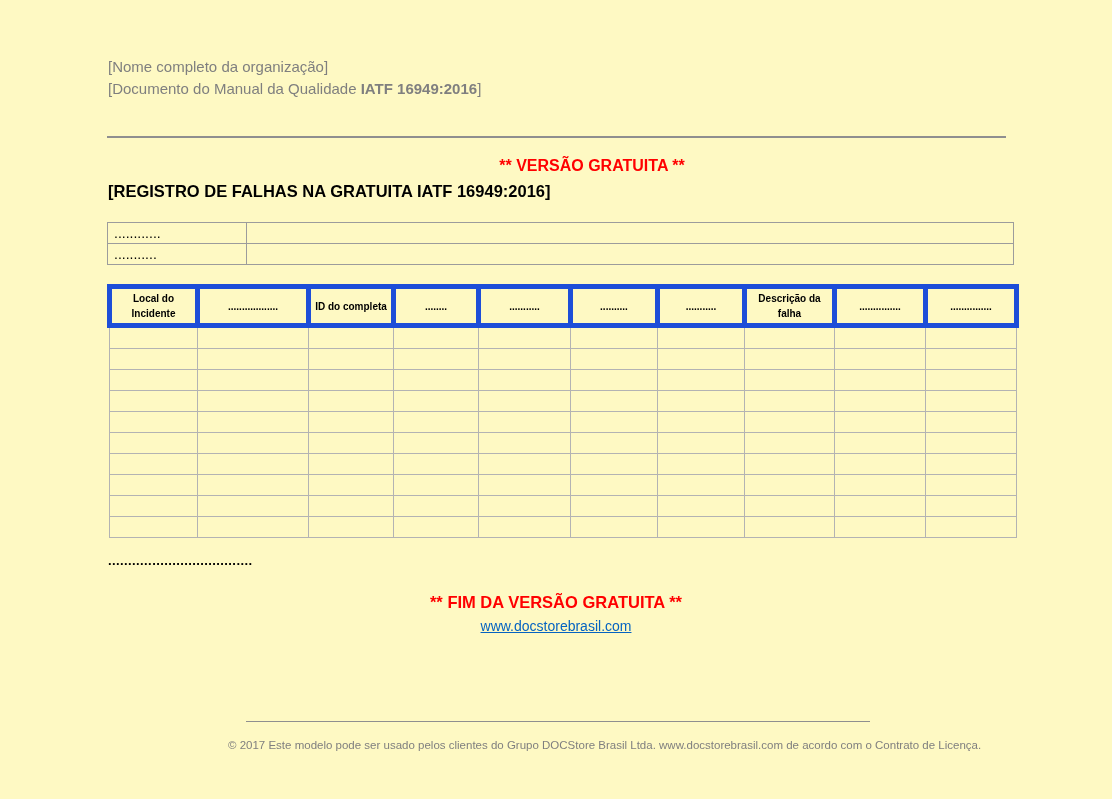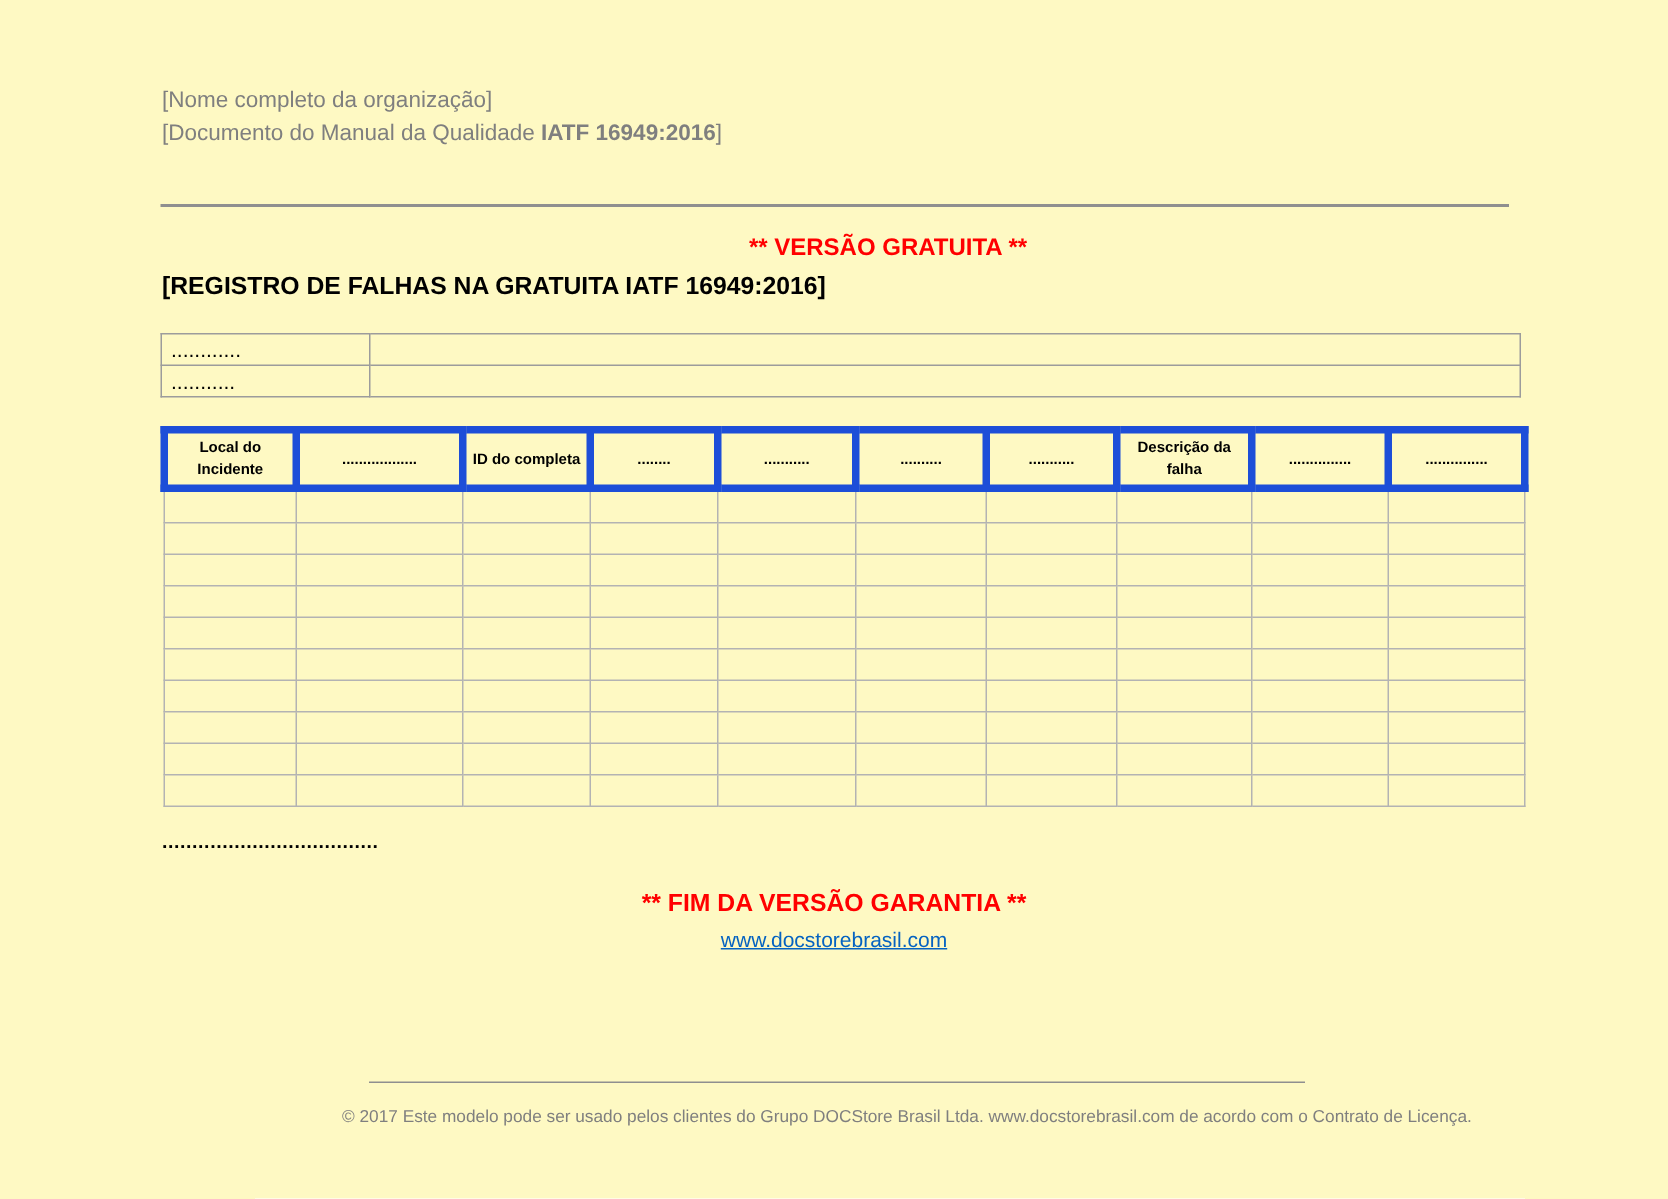--- a/index.html
+++ b/index.html
@@ -222,21 +222,21 @@
           <td></td>
           <td></td>
           <td></td>
         </tr>
       </tbody>
   </table>
 
   <div class="dots-line">....................................</div>
 
   <div class="end-banner">
-    <div class="end-title">** FIM DA VERSÃO GARANTIA **</div>
+    <div class="end-title">** FIM DA VERSÃO GRATUITA **</div>
     <a class="end-link">www.docstorebrasil.com</a>
   </div>
 
   <div class="page-footer">
     <div class="footer-rule"></div>
     <div class="footer-copy">© 2017 Este modelo pode ser usado pelos clientes do Grupo DOCStore Brasil Ltda. www.docstorebrasil.com de acordo com o Contrato de Licença.</div>
   </div>
 
 </div>
 

